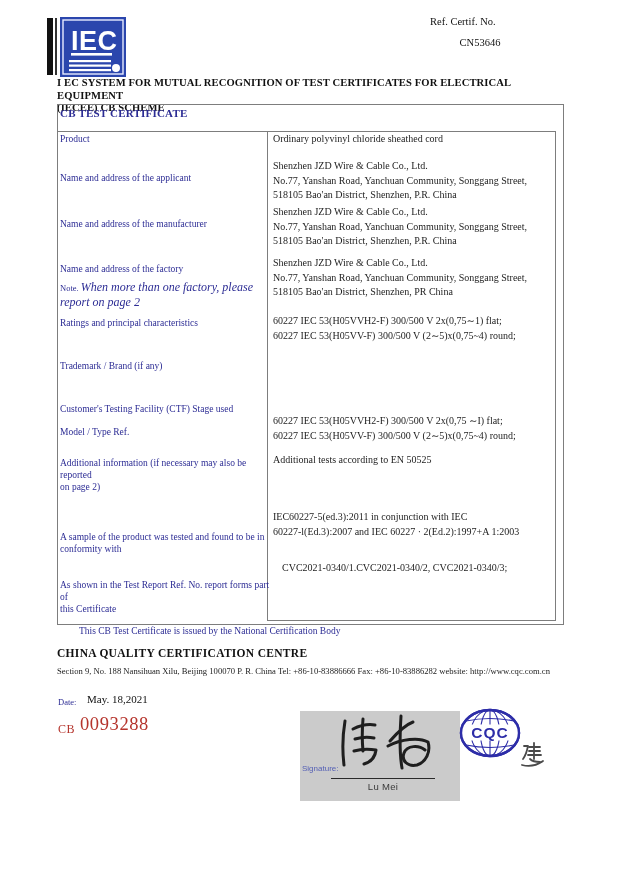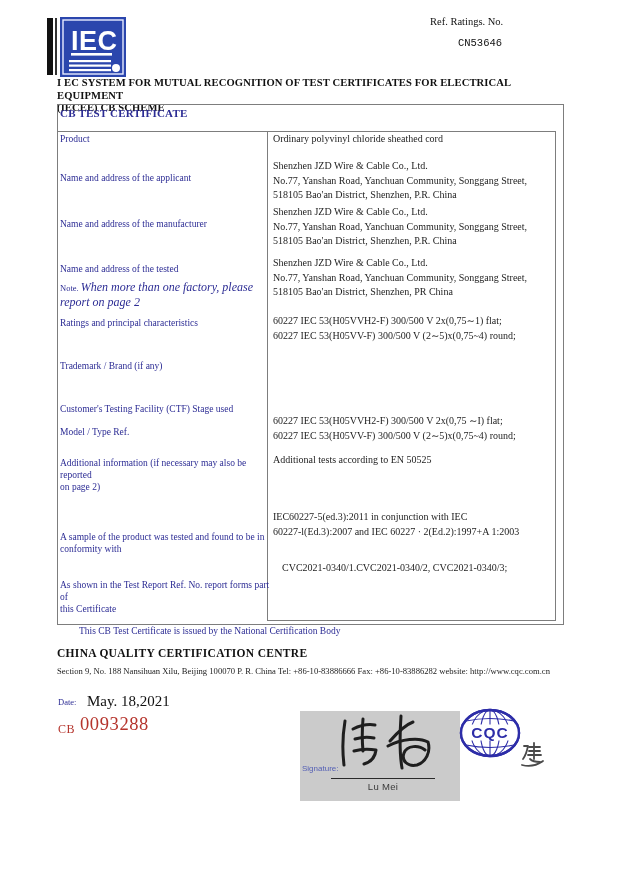--- a/index.html
+++ b/index.html
@@ -4,39 +4,39 @@
 <style>
   html,body{margin:0;padding:0;}
   body{
     width:620px;height:878px;background:#ffffff;position:relative;overflow:hidden;
     font-family:"Liberation Serif","DejaVu Serif",serif;color:#1d1d1d;
   }
   .abs{position:absolute;}
   
   .iec-logo{left:47px;top:17px;width:92px;height:44px;}
   .ref-label{left:430px;top:16px;font-size:10.5px;color:#111;}
-  .ref-number{left:420px;top:37px;width:120px;text-align:center;font-size:10.5px;color:#111;font-family:Liberation Mono, monospace;}
+  .ref-number{left:420px;top:37px;width:120px;text-align:center;font-size:10.5px;color:#111;}
   .scheme-title{left:57px;top:77px;width:516px;font-size:10.6px;font-weight:bold;color:#111;
     line-height:12.5px;white-space:pre-line;letter-spacing:.1px;}
   
   .table-outer{left:57px;top:104px;width:505px;height:519px;border:1px solid #7d7d7d;}
   .cb-title{left:60px;top:107px;font-size:11px;font-weight:bold;color:#2c2c94;letter-spacing:.2px;}
   .title-underline{left:57px;top:131px;width:498px;height:1px;background:#7d7d7d;}
   .inner-box{left:267px;top:131px;width:287px;height:489px;border-right:1px solid #7d7d7d;
     border-left:1px solid #7d7d7d;border-bottom:1px solid #7d7d7d;}
   .lbl{left:60px;width:212px;font-size:9.5px;color:#2c2c94;line-height:12px;white-space:pre-line;}
   .val{left:273px;width:278px;font-size:10px;color:#1d1d1d;line-height:14.6px;white-space:pre-line;}
   .note-line{left:60px;width:212px;font-size:8.5px;color:#2c2c94;}
   .note-line .it{font-style:italic;font-size:12px;}
   
   .issue-note{left:79px;top:626px;font-size:9.5px;color:#2c2c94;}
   .body-name{left:57px;top:647px;font-size:11.5px;font-weight:bold;color:#111;letter-spacing:.3px;}
   .body-address{left:57px;top:666px;width:540px;font-size:8.6px;color:#222;}
   .date-label{left:58px;top:697px;font-size:8.5px;color:#2c2c94;}
-  .date-value{left:87px;top:693px;font-size:15px;color:#111;}
+  .date-value{left:87px;top:693px;font-size:11px;color:#111;}
   .cb-prefix{left:58px;top:722px;font-size:12px;color:#b5342c;letter-spacing:.5px;}
   .cb-number{left:80px;top:714px;font-size:18.5px;color:#b5342c;letter-spacing:.6px;}
   .sig-patch{left:300px;top:711px;width:160px;height:90px;background:#cbcbcb;}
   .sig-scribble{left:330px;top:711px;width:110px;height:62px;}
   .sig-label{left:302px;top:764px;font-size:8px;color:#5560b5;
     font-family:"Liberation Sans","DejaVu Sans",sans-serif;}
   .sig-line{left:331px;top:778px;width:104px;height:1px;background:#2a2a2a;}
   .sig-name{left:331px;top:781px;width:104px;text-align:center;font-size:9.5px;color:#3a3a3a;
     font-family:"Liberation Sans","DejaVu Sans",sans-serif;letter-spacing:.3px;}
   .cqc-logo{left:458px;top:708px;width:64px;height:52px;}
@@ -53,21 +53,21 @@
     <rect x="16" y="3" width="60" height="54" fill="none" stroke="#e8ecff" stroke-width="1.4"></rect>
     <text x="24" y="33" font-family="Liberation Sans, DejaVu Sans, sans-serif" font-size="27" font-weight="bold" fill="#ffffff" letter-spacing="0.5">IEC</text>
     <rect x="24" y="36" width="41" height="2.6" fill="#ffffff"></rect>
     <rect x="22" y="43" width="42" height="2.2" fill="#ffffff"></rect>
     <rect x="22" y="47.5" width="42" height="2.2" fill="#ffffff"></rect>
     <rect x="22" y="52" width="42" height="2.2" fill="#ffffff"></rect>
     <circle cx="69" cy="51" r="4" fill="#ffffff"></circle>
   </svg>
 </div>
 
-<div class="abs ref-label">Ref. Ratings. No.</div>
+<div class="abs ref-label">Ref. Certif. No.</div>
 <div class="abs ref-number">CN53646</div>
 
 <div class="abs scheme-title">I EC SYSTEM FOR MUTUAL RECOGNITION OF TEST CERTIFICATES FOR ELECTRICAL EQUIPMENT
 (IECEE) CB SCHEME</div>
 
 <div class="abs table-outer"></div>
 <div class="abs title-underline"></div>
 <div class="abs inner-box"></div>
 <div class="abs cb-title">CB TEST CERTIFICATE</div>
 
@@ -77,21 +77,21 @@
 <div class="abs lbl" style="top:172px">Name and address of the applicant</div>
 <div class="abs val" style="top:159px">Shenzhen JZD Wire &amp; Cable Co., Ltd.
 No.77, Yanshan Road, Yanchuan Community, Songgang Street,
 518105 Bao'an District, Shenzhen, P.R. China</div>
 
 <div class="abs lbl" style="top:218px">Name and address of the manufacturer</div>
 <div class="abs val" style="top:205px">Shenzhen JZD Wire &amp; Cable Co., Ltd.
 No.77, Yanshan Road, Yanchuan Community, Songgang Street,
 518105 Bao'an District, Shenzhen, P.R. China</div>
 
-<div class="abs lbl" style="top:263px">Name and address of the tested</div>
+<div class="abs lbl" style="top:263px">Name and address of the factory</div>
 <div class="abs note-line" style="top:280px"><span>Note.</span> <span class="it">When more than one factory, please report on page 2</span></div>
 <div class="abs val" style="top:256px">Shenzhen JZD Wire &amp; Cable Co., Ltd.
 No.77, Yanshan Road, Yanchuan Community, Songgang Street,
 518105 Bao'an District, Shenzhen, PR China</div>
 
 <div class="abs lbl" style="top:317px">Ratings and principal characteristics</div>
 <div class="abs val" style="top:314px">60227 IEC  53(H05VVH2-F) 300/500 V 2x(0,75∼1) flat;
 60227 IEC  53(H05VV-F) 300/500 V (2∼5)x(0,75~4) round;</div>
 
 <div class="abs lbl" style="top:360px">Trademark / Brand (if any)</div>

